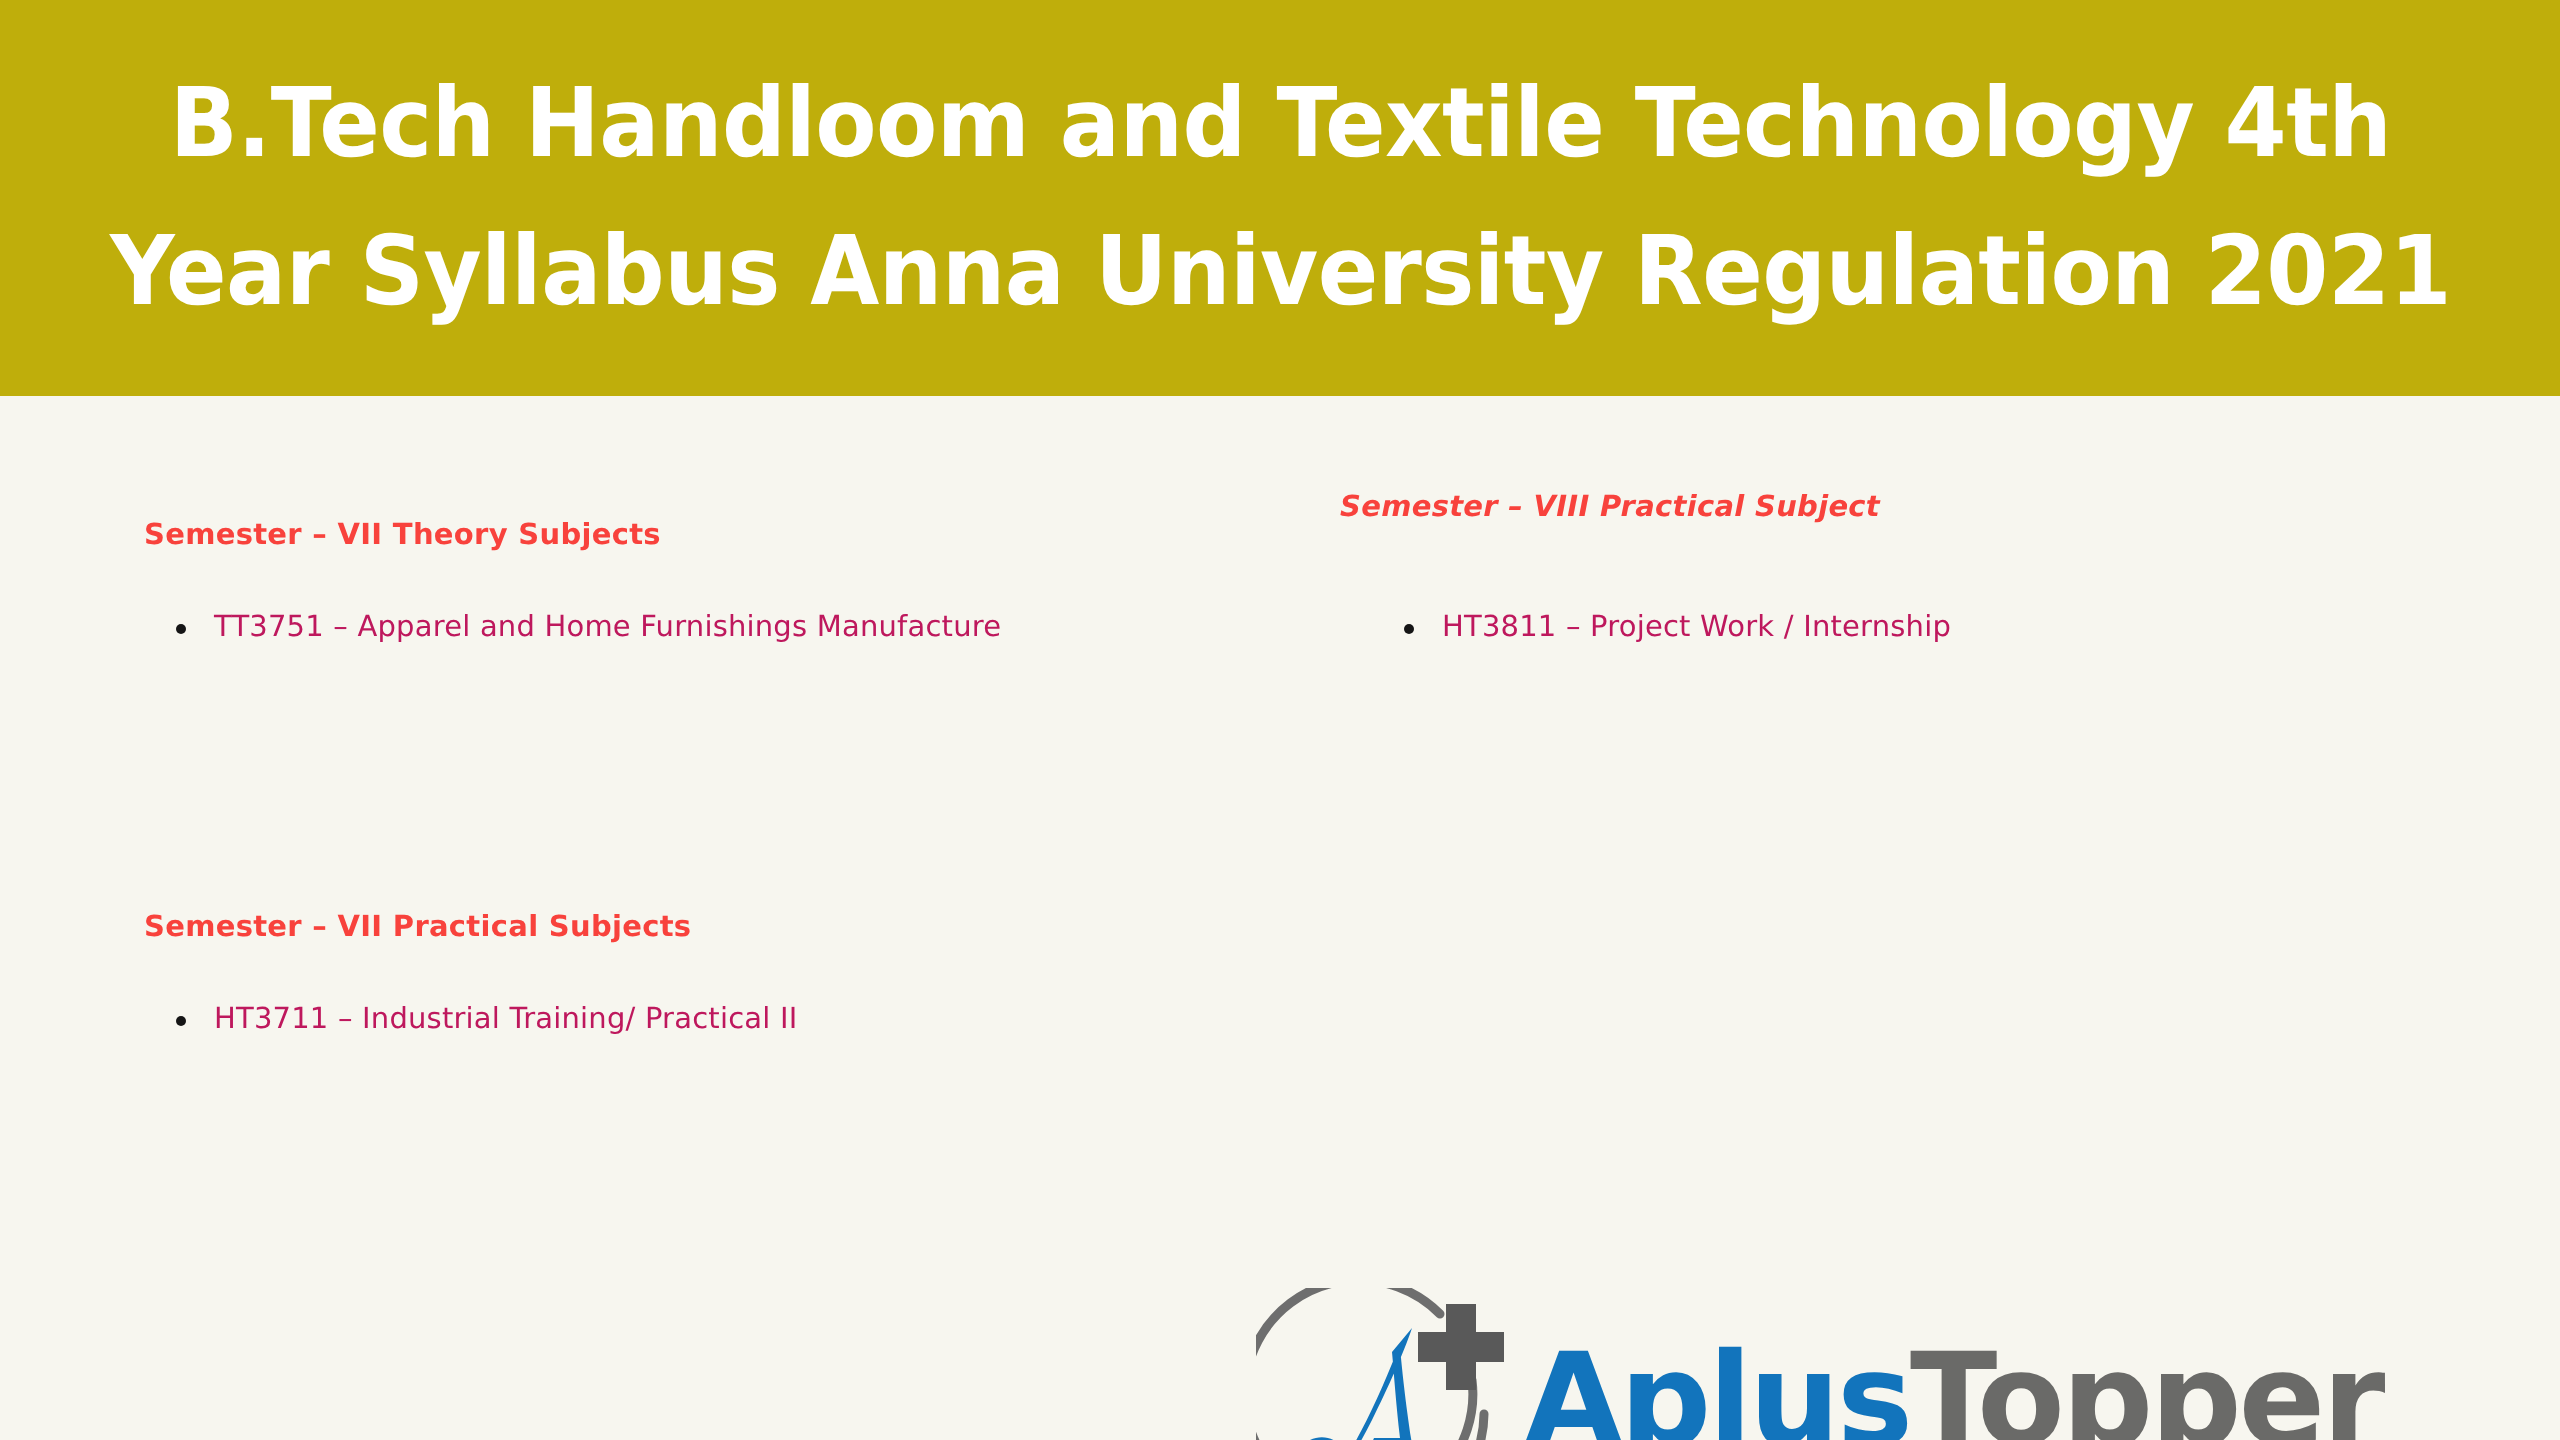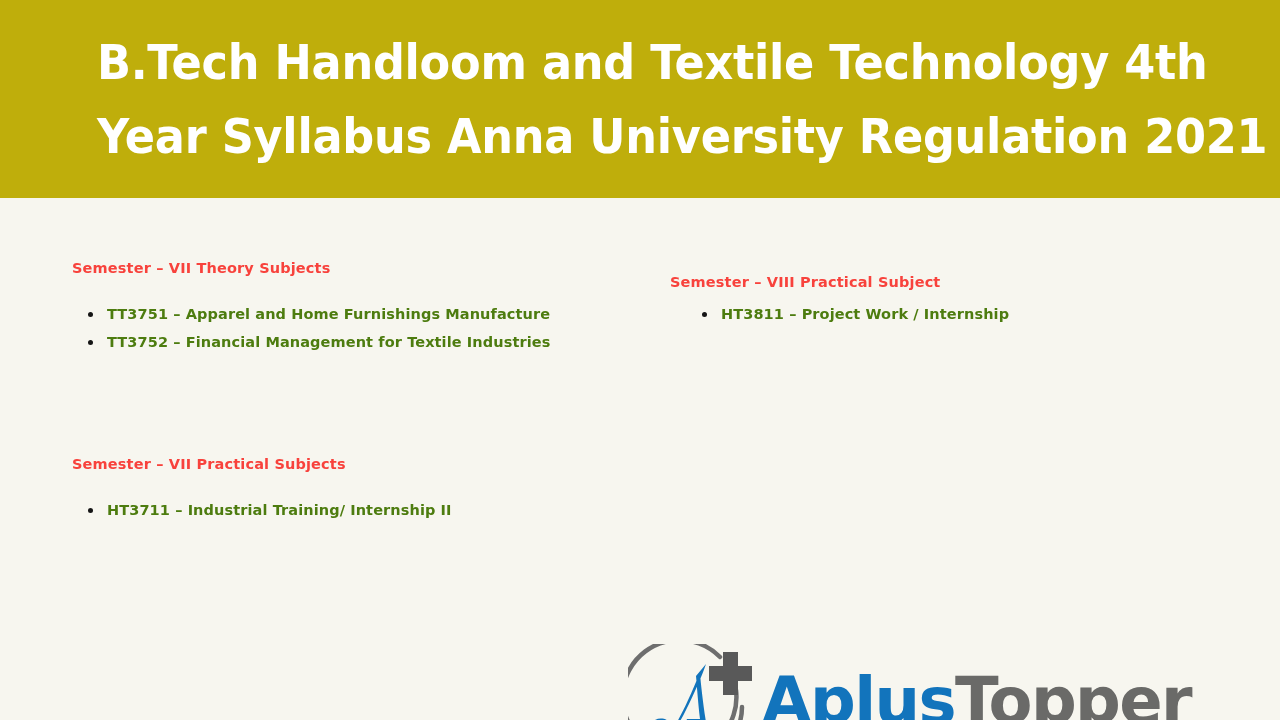--- a/index.html
+++ b/index.html
@@ -16,20 +16,21 @@
     position: relative;
   }
 
   
   #header-banner {
     width: 1280px;
     height: 198px;
     background: #bfae0b;
     display: flex;
     flex-direction: column;
+    align-items: center;
     justify-content: center;
     box-sizing: border-box;
     padding: 0 56px;
   }
   #page-title {
     color: #ffffff;
     font-family: "DejaVu Sans", sans-serif;
     font-weight: bold;
     font-size: 48px;
     line-height: 74px;
@@ -77,23 +78,23 @@
     padding: 0;
   }
 
   ul.subject-list {
     list-style: none;
     margin: 0;
     padding: 0;
   }
   ul.subject-list li {
     position: relative;
-    color: #4d7c0f;
-    font-family: "DejaVu Sans", sans-serif;
-    font-weight: bold;
+    color: #be185d;
+    font-family: "DejaVu Sans", sans-serif;
+    font-weight: normal;
     font-size: 14.5px;
     line-height: 28px;
     padding-left: 35px;
     letter-spacing: 0.1px;
   }
   ul.subject-list li::before {
     content: "";
     position: absolute;
     left: 16px;
     top: 12px;
@@ -103,21 +104,21 @@
     background: #151515;
   }
 
   
   #heading-vii-theory { position: absolute; top: 62px; left: 0; }
   #list-vii-theory    { position: absolute; top: 102px; left: 0; width: 540px; }
   #heading-vii-prac   { position: absolute; top: 258px; left: 0; }
   #list-vii-prac      { position: absolute; top: 298px; left: 0; width: 540px; }
 
   
-  #heading-viii-prac  { position: absolute; top: 76px; left: 0; }
+  #heading-viii-prac  { position: absolute; top: 48px; left: 0; font-style: italic; }
   #list-viii-prac     { position: absolute; top: 102px; left: 16px; width: 520px; }
 
   
   #brand-logo {
     position: absolute;
     left: 628px;
     top: 446px;
     width: 520px;
     height: 124px;
   }
@@ -153,27 +154,26 @@
 </div>
 
 <div id="content">
 
   <div id="left-column" class="column">
 
     <div id="heading-vii-theory" class="section-heading">Semester – VII Theory Subjects</div>
 
     <ul id="list-vii-theory" class="subject-list">
       <li>TT3751 – Apparel and Home Furnishings Manufacture</li>
-      <li>TT3752 – Financial Management for Textile Industries</li>
     </ul>
 
     <div id="heading-vii-prac" class="section-heading">Semester – VII Practical Subjects</div>
 
     <ul id="list-vii-prac" class="subject-list">
-      <li>HT3711 – Industrial Training/ Internship II</li>
+      <li>HT3711 – Industrial Training/ Practical II</li>
     </ul>
   </div>
 
   <div id="right-column" class="column">
 
     <div id="heading-viii-prac" class="section-heading">Semester – VIII Practical Subject</div>
 
     <ul id="list-viii-prac" class="subject-list">
       <li>HT3811 – Project Work / Internship</li>
     </ul>

